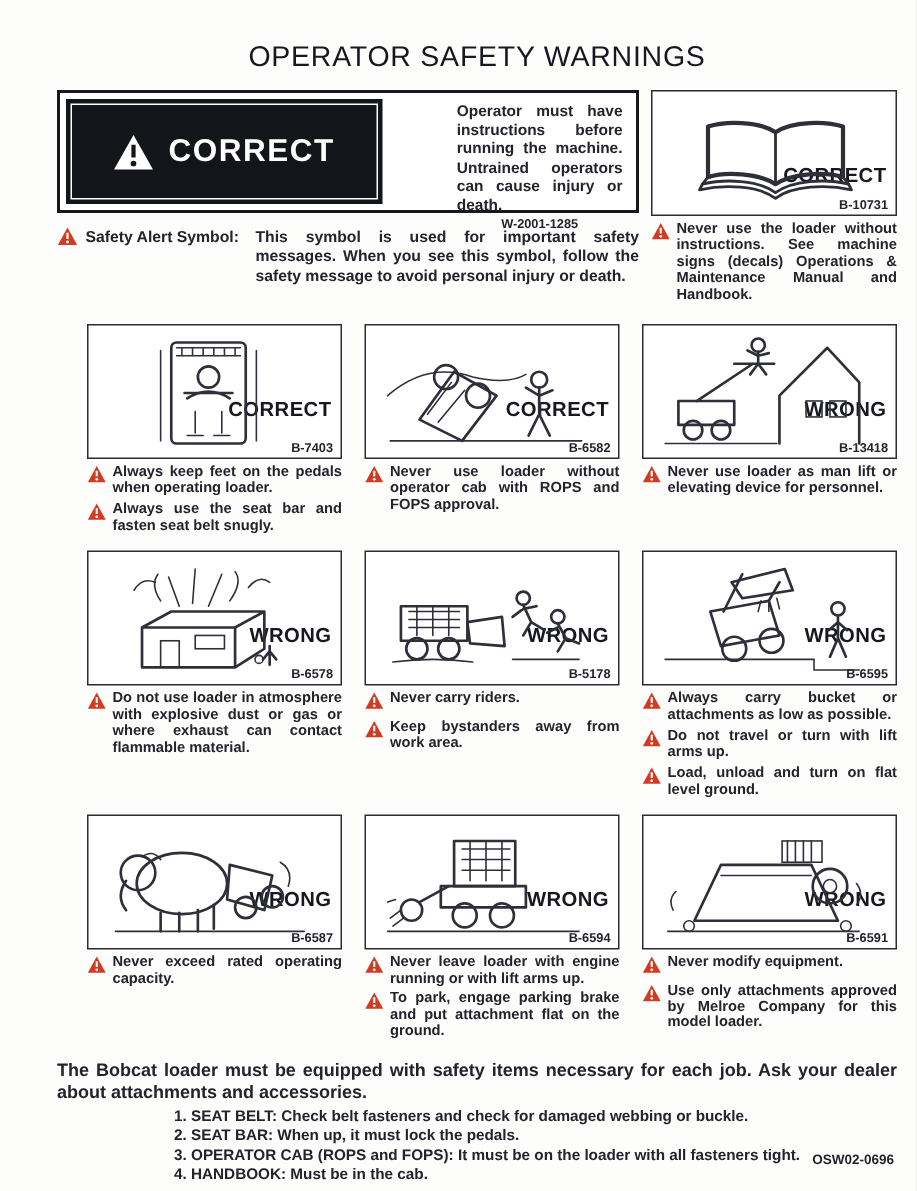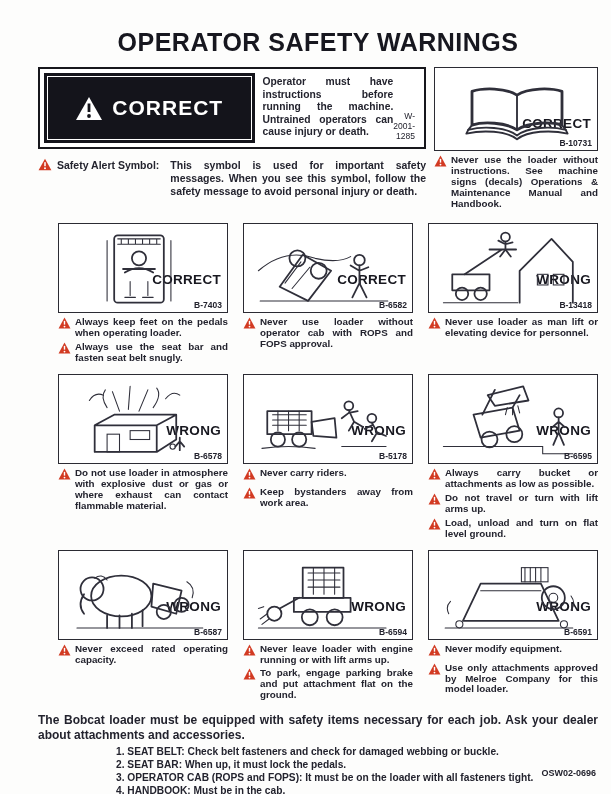--- a/index.html
+++ b/index.html
@@ -2,39 +2,39 @@
 <html><head>
 <meta charset="utf-8">
 <style>
   html,body{margin:0;padding:0;background:#e8e8e6;}
   .page{
     position:relative;width:611px;height:794px;margin:0 auto;background:#fdfdfc;
     font-family:"Liberation Sans",sans-serif;color:#23232e;overflow:hidden;
     box-sizing:border-box;padding:24px 13px 0 38px;
   }
   .title{
-    text-align:center;font-size:25px;font-weight:700;letter-spacing:.5px;
+    text-align:center;font-size:19px;font-weight:400;letter-spacing:.5px;
     color:#17171f;margin:4px 0 10px 0;
   }
   
   .top{display:flex;gap:8px;}
   .top-left{width:388px;flex:0 0 388px;}
   .top-right{width:164px;flex:0 0 164px;}
   .warnbox{
     border:2px solid #17171c;background:#fff;padding:4px;display:flex;height:70px;box-sizing:content-box;
   }
   .warnpanel{
     flex:0 0 56%;background:#14141b;display:flex;align-items:center;justify-content:center;gap:9px;
     position:relative;
   }
   .warnpanel .inner-line{position:absolute;inset:3px;border:1.5px solid #fff;pointer-events:none;}
   .warnword{color:#fff;font-size:21px;font-weight:700;letter-spacing:1px;}
-  .warntext{flex:1;padding:3px 5px 2px 8px;display:flex;}
+  .warntext{flex:1;padding:3px 5px 2px 8px;display:flex;flex-direction:column;margin-left:42px;}
   .warntext .msg{font-size:10.3px;font-weight:700;line-height:1.22;text-align:justify;}
-  .warntext .code{font-size:8.5px;font-weight:400;text-align:right;margin-top:auto;}
+  .warntext .code{font-size:8.5px;font-weight:700;text-align:center;margin-top:auto;}
   .alertnote{display:flex;margin-top:9px;gap:5px;}
   .alertnote .lbl{font-size:10.5px;font-weight:700;white-space:nowrap;padding-top:1px;}
   .alertnote .txt{flex:1;font-size:10.5px;font-weight:700;line-height:1.22;text-align:justify;margin-left:6px;padding-top:1px;}
   
   .ibox{
     border:1.5px solid #2b2b33;background:#fff;position:relative;height:88px;
   }
   .ibox .boxlabel{position:absolute;top:3px;right:6px;font-size:13.5px;font-weight:700;color:#17171f;letter-spacing:.3px;margin-top:45px;}
   .ibox .boxcode{position:absolute;bottom:2px;right:5px;font-size:8.5px;font-weight:700;}
   .ibox svg.illus{position:absolute;left:0;top:6px;}

